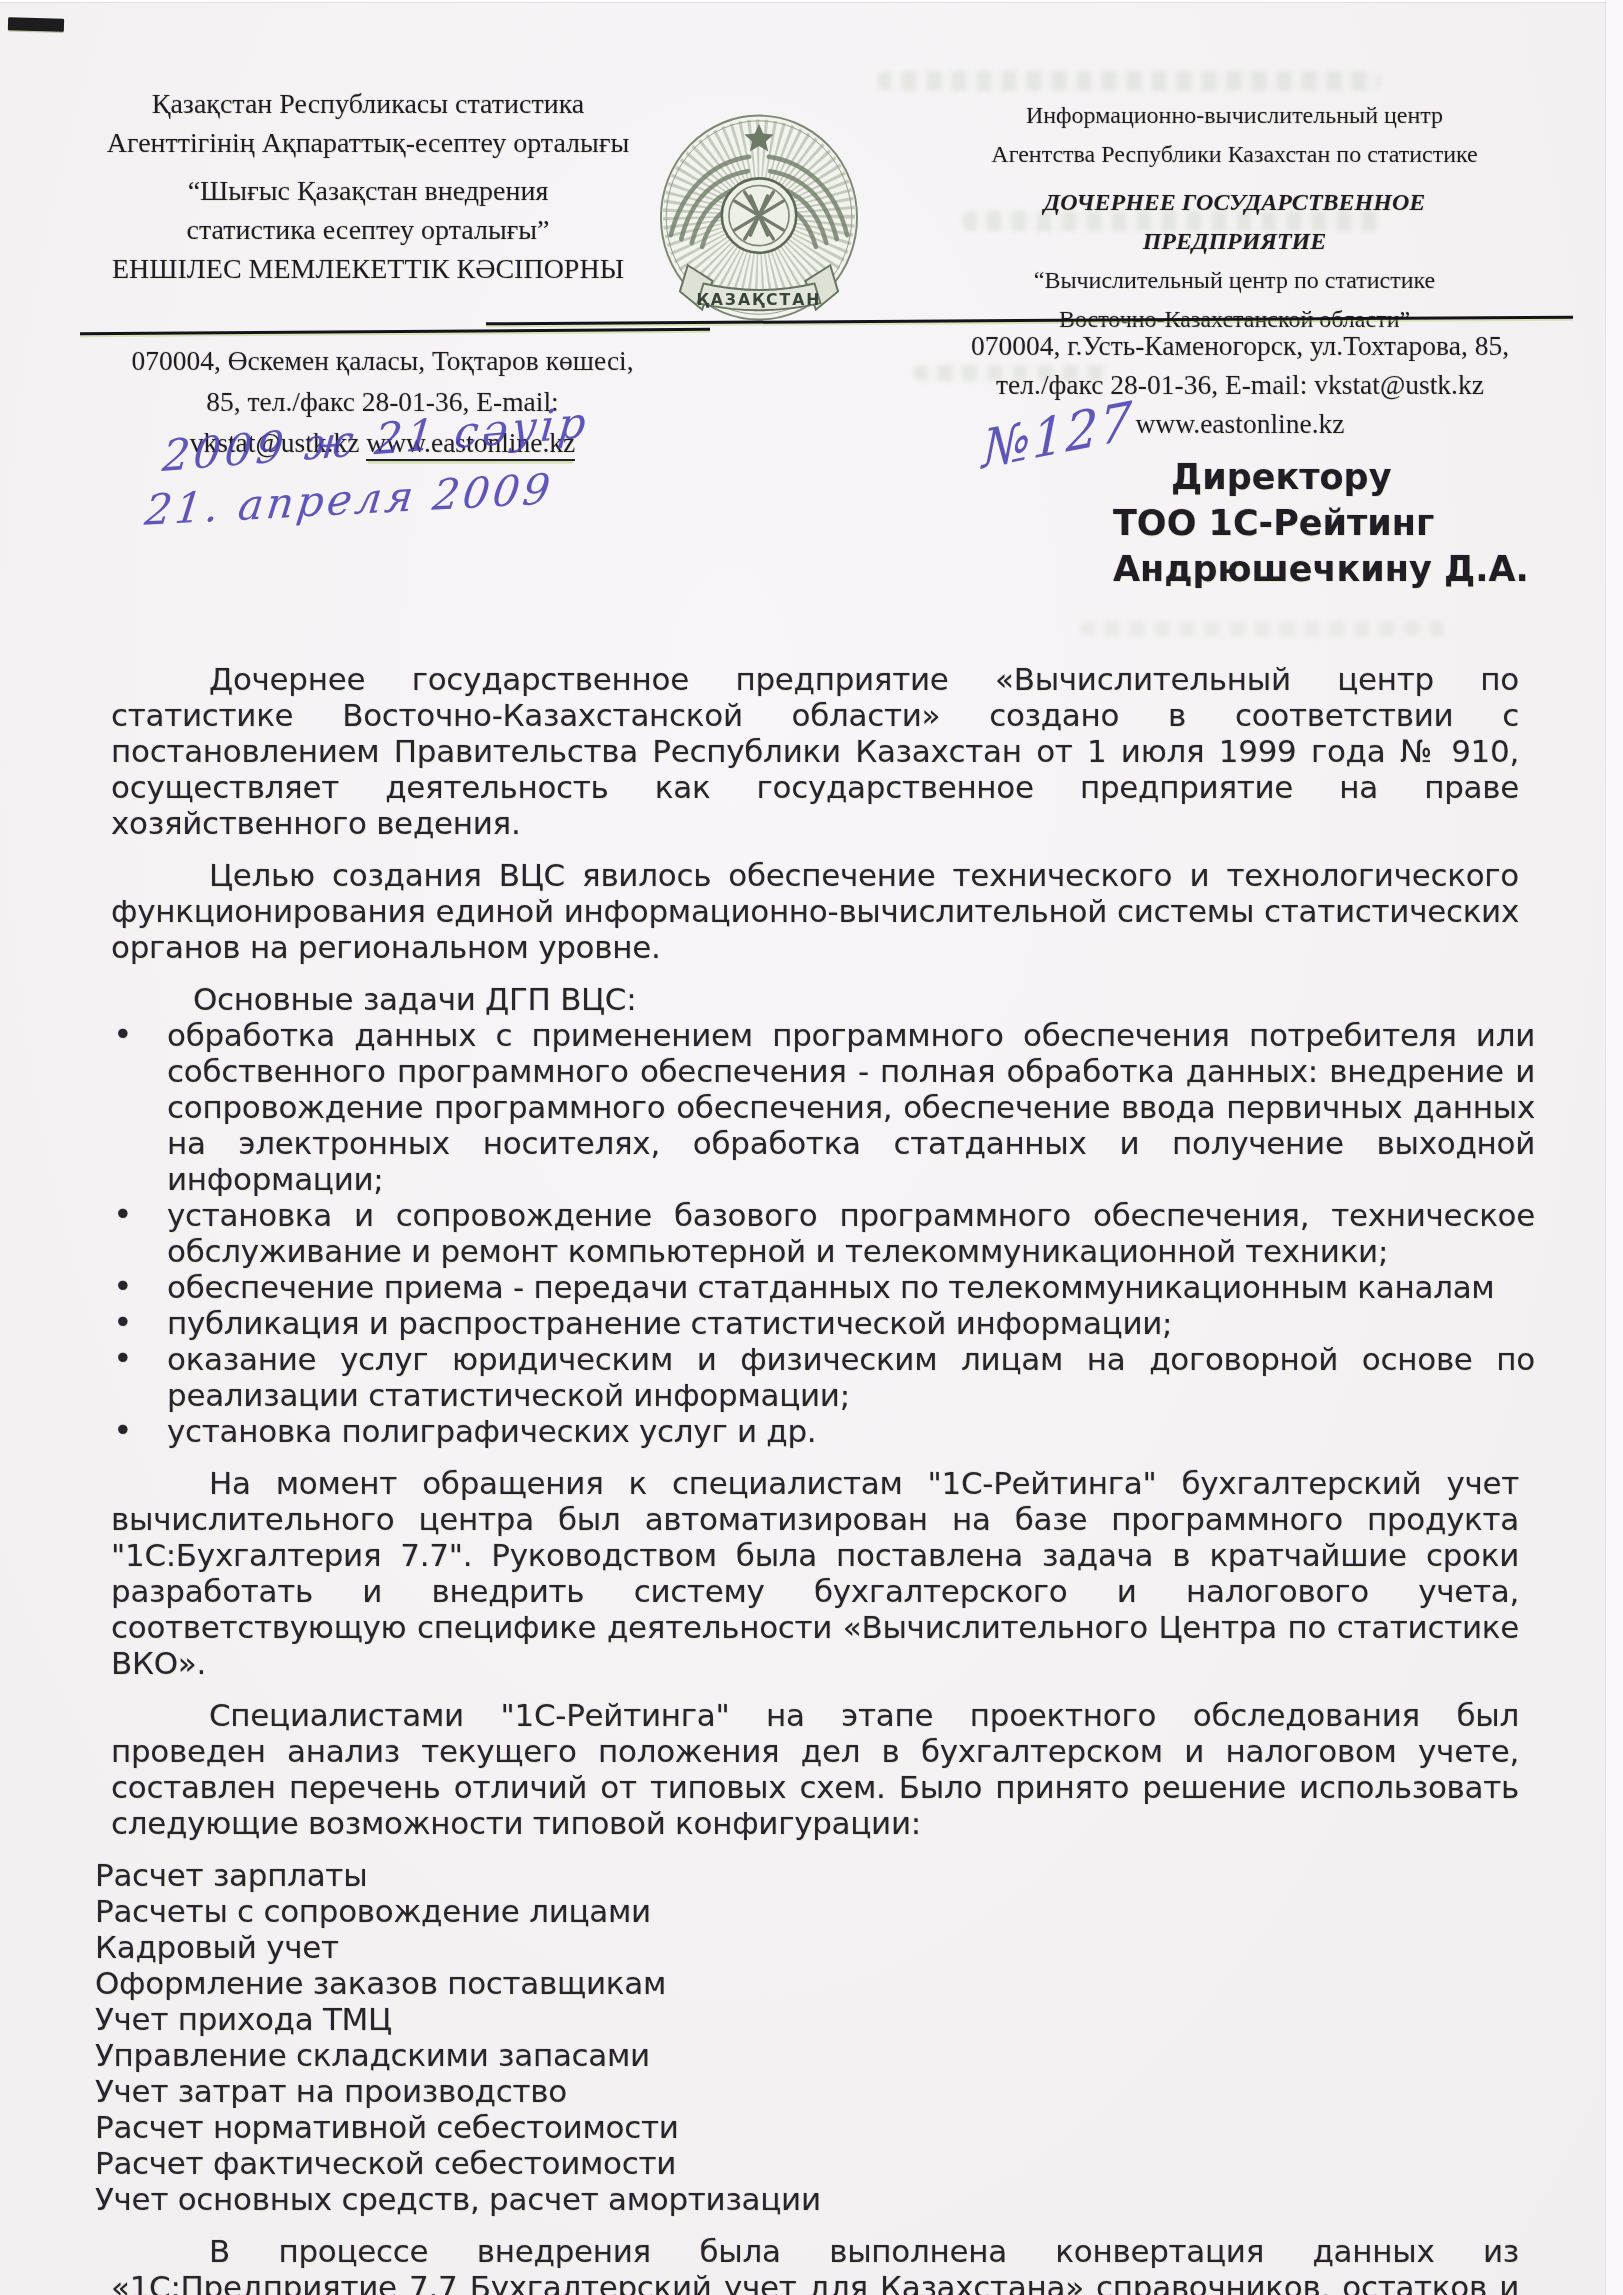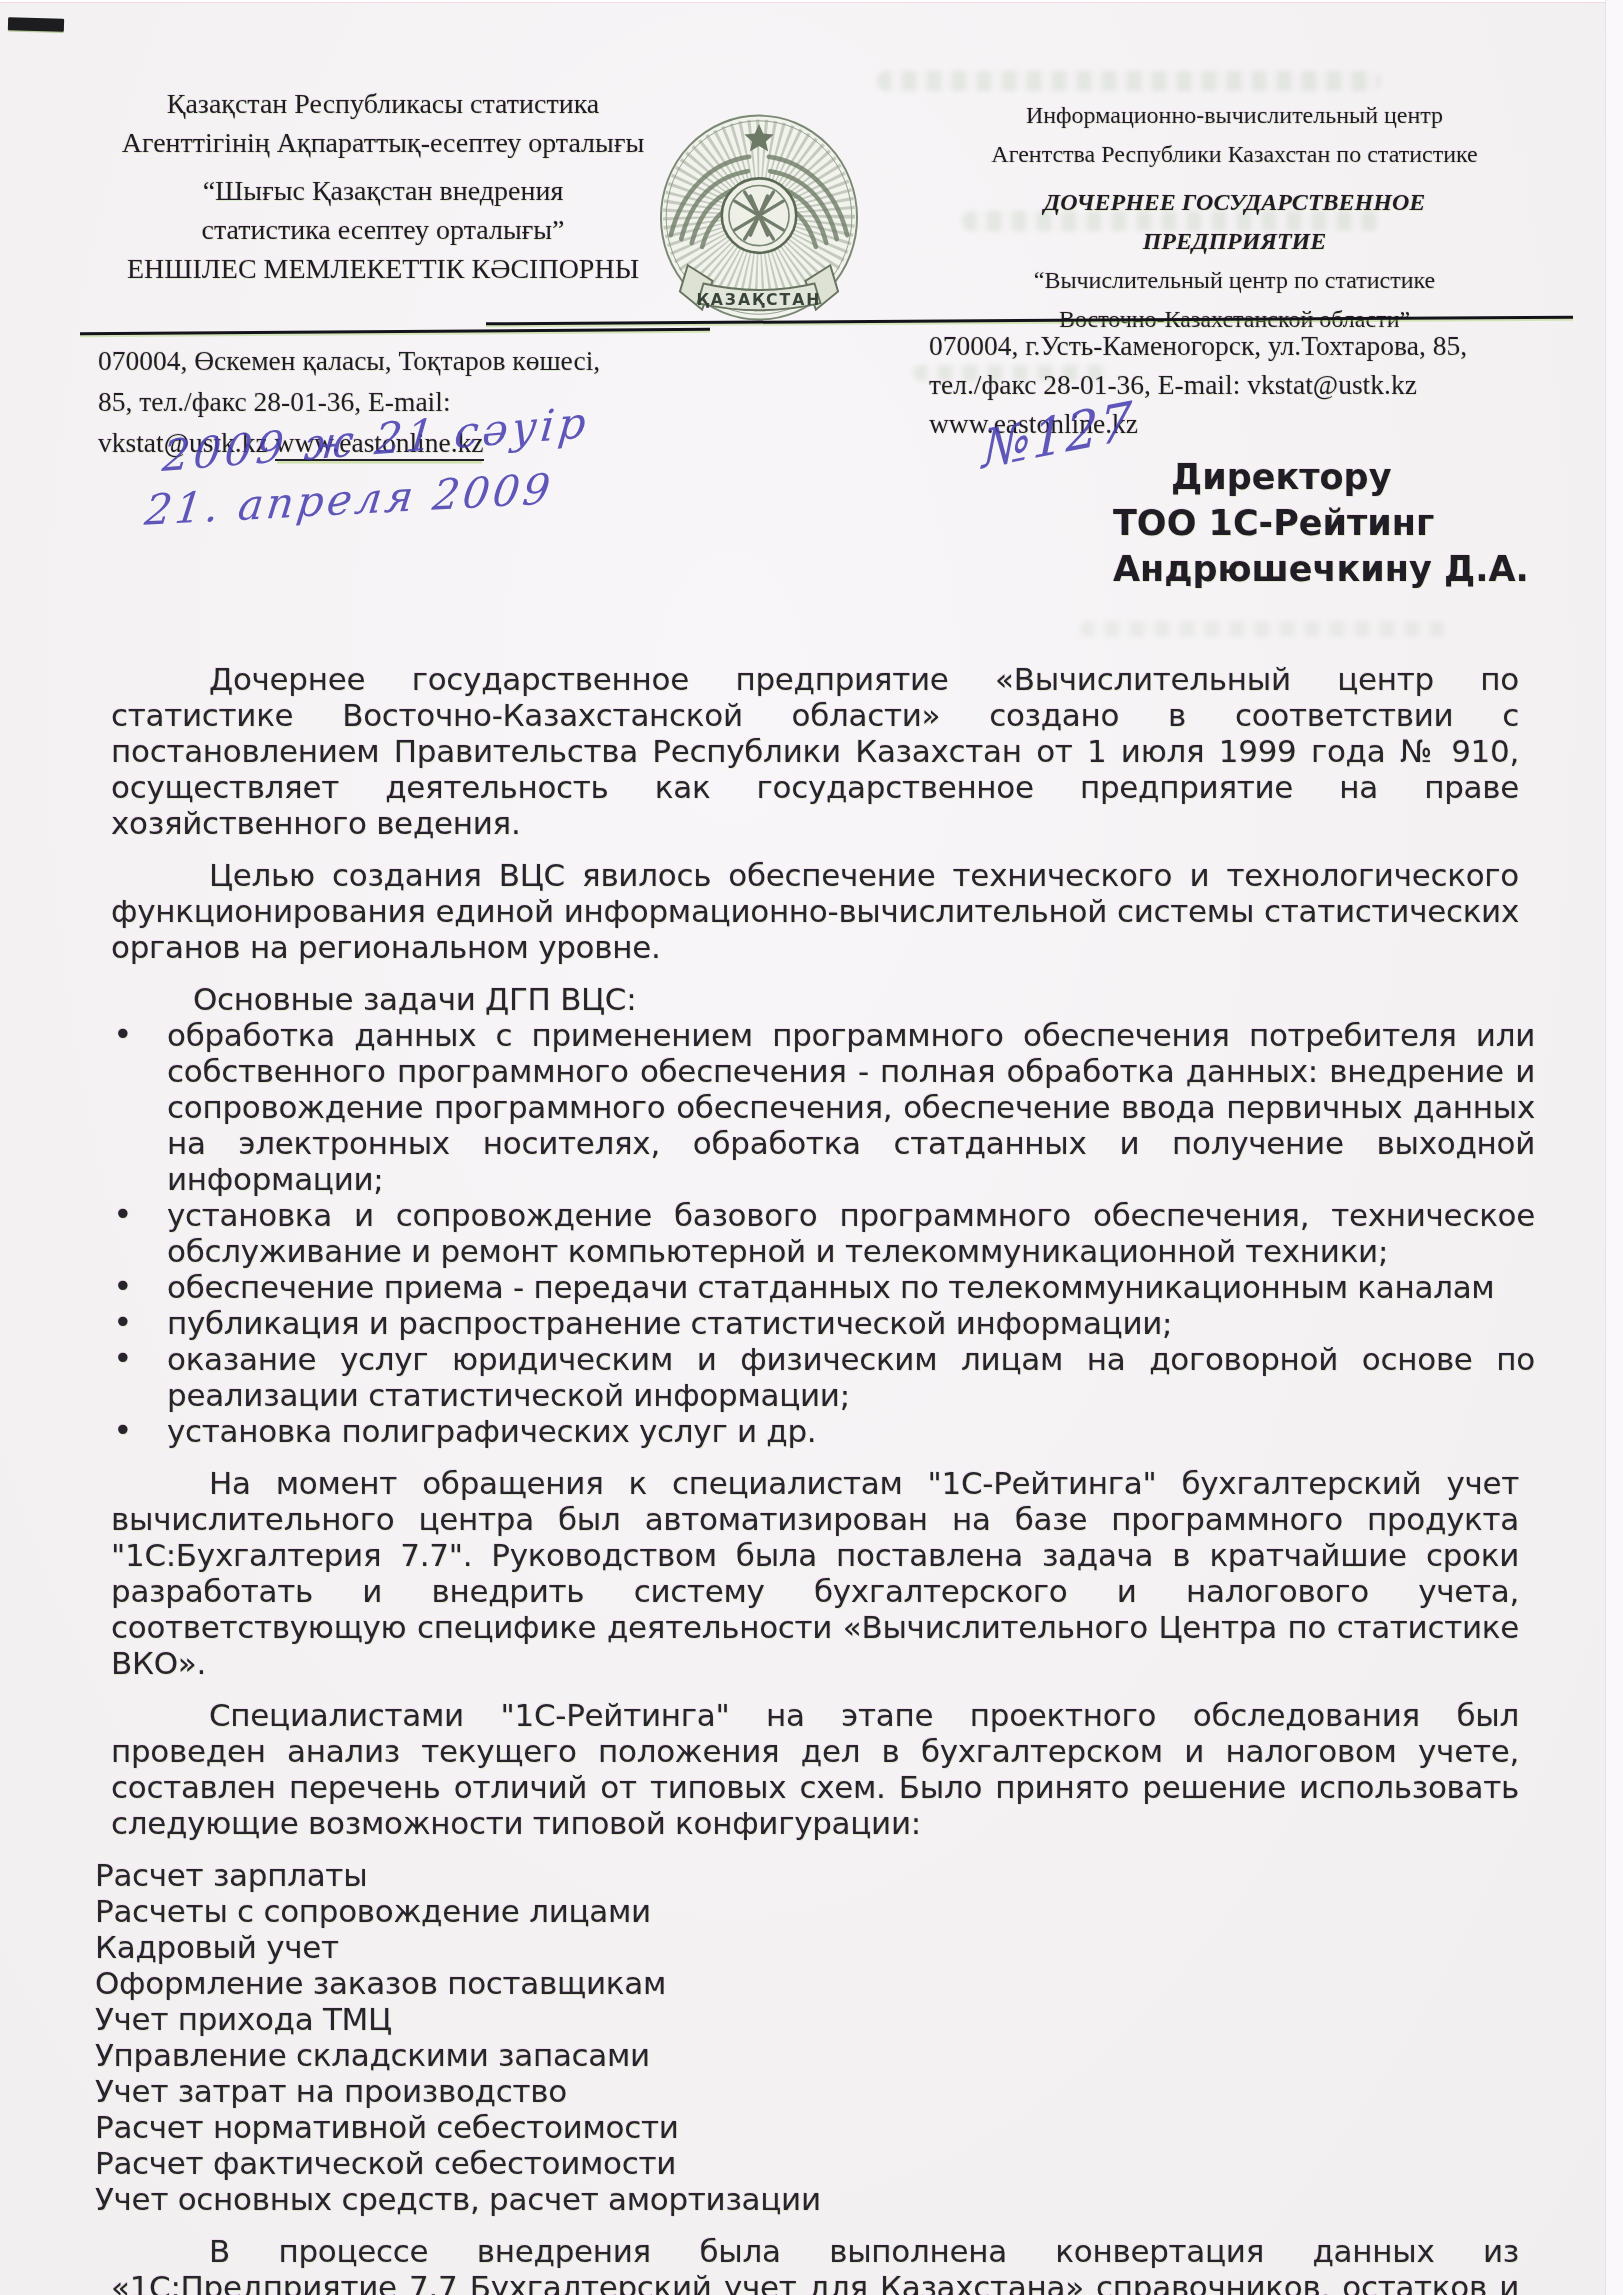--- a/index.html
+++ b/index.html
@@ -23,31 +23,31 @@
   .bleed.b1 { left:877px; top:71px; width:504px; }
   .bleed.b2 { left:962px; top:211px; width:419px; }
   .bleed.b3 { left:913px; top:365px; width:196px; height:15.7px; }
   .bleed.b4 { left:1080px; top:621px; width:367px; height:15.7px; opacity:.35; }
 
   .chroma { text-shadow:0.7px 1.3px 0 rgba(135,200,60,.22), -0.7px -1.3px 0 rgba(205,85,205,.14); }
 
   
   .serif { font-family:"Liberation Serif","DejaVu Serif",serif; }
   .hdr-col { position:absolute; text-align:center; color:#1f1d23; }
-  .hdr-left  { left:87px;  top:84px; width:592px; font-size:28px; line-height:39px;text-align:center; }
+  .hdr-left  { left:72px;  top:84px; width:592px; font-size:28px; line-height:39px;text-align:center; }
   .hdr-right { left:909px; top:96px; width:651px; font-size:24px; line-height:39px; }
   .hdr-gap-sm { height:9.2px; }
   .hdr-bold { font-weight:bold;font-style:italic; }
   .emblem { position:absolute; left:651px; top:111px; width:216px; height:217px; }
 
   .rule { position:absolute; height:3.3px; background:#14121a; box-shadow:0 2px 0 rgba(150,200,70,.35); }
   .rule-left  { left:80px; top:330px; width:630px;  transform:rotate(-0.4deg); }
   .rule-right { left:486px; top:319px; width:1087px; transform:rotate(-0.35deg); }
 
-  .addr { position:absolute; font-size:27.5px; line-height:41px; color:#201e25; }
+  .addr { position:absolute; text-align:center; font-size:27.5px; line-height:41px; color:#201e25; }
   .addr-left  { left:98px;  top:340px; width:569px; }
   .addr-right { left:929px; top:326px; width:622px; line-height:39px; }
   .addr .u { border-bottom:2.6px solid #23202a; padding-bottom:0.7px; box-shadow:0 4.6px 0 -2px rgba(150,200,70,.4); }
 
   
   .hw { position:absolute; font-family:"DejaVu Serif",serif; font-style:italic;
         color:rgba(73,64,177,.88); white-space:nowrap; }
   .hw-date1 { left:162px; top:414px; font-size:43px; transform:rotate(-4.5deg) skewX(-10deg); letter-spacing:3.9px; }
   .hw-date2 { left:145px; top:475px; font-size:42px; transform:rotate(-3deg) skewX(-10deg); letter-spacing:3.3px; }
   .hw-num   { left:981px; top:405px; font-size:52px; transform:rotate(-11deg) skewX(-12deg); letter-spacing:1.3px; }

